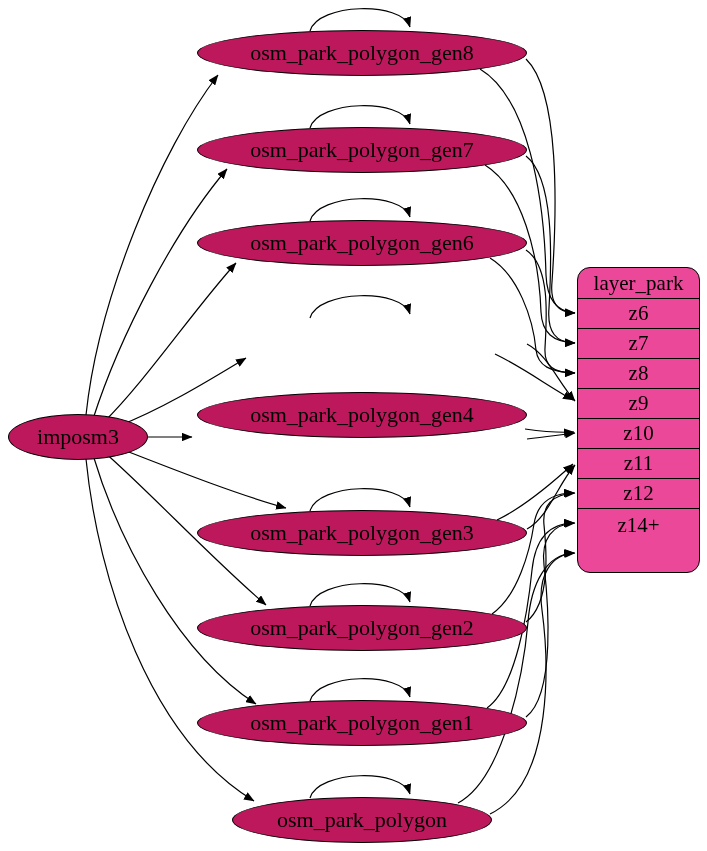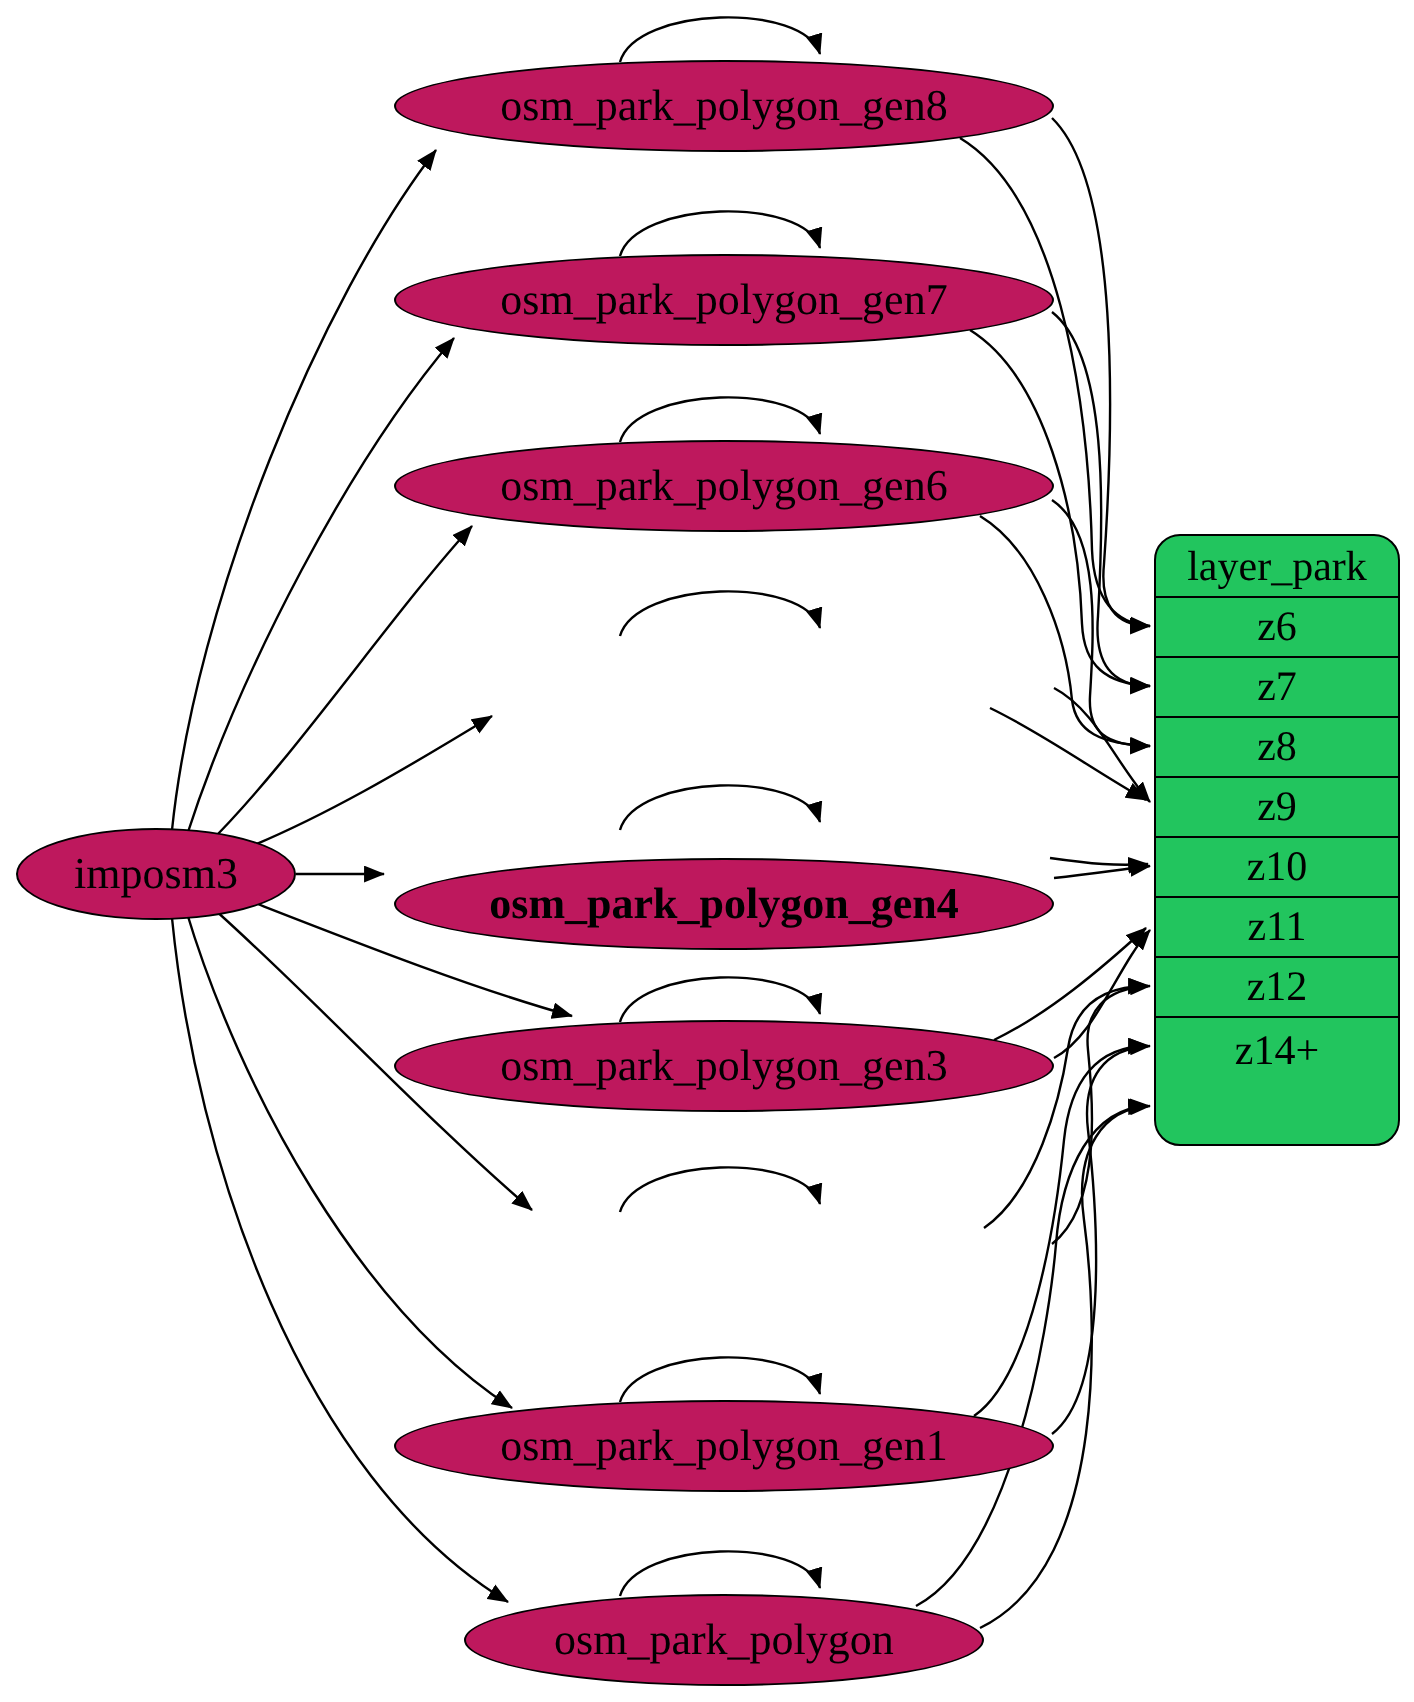--- a/index.html
+++ b/index.html
@@ -10,21 +10,21 @@
   .edges{position:absolute;left:0;top:0;z-index:1;}
   .edges path{fill:none;stroke:#000000;stroke-width:1.2px;}
   .node{
     position:absolute;z-index:2;box-sizing:border-box;
     background:#be185d;border:1.2px solid #000000;border-radius:50%;
     display:flex;align-items:center;justify-content:center;
     font-size:22px;color:#000000;white-space:nowrap;
   }
   .record{
     position:absolute;z-index:2;box-sizing:border-box;left:577px;top:267px;
-    width:123px;height:306px;background:#22c55e;border:1.4px solid #000000;
+    width:123px;height:306px;background:#ec4899;border:1.4px solid #000000;
     border-radius:13px;overflow:hidden;display:flex;flex-direction:column;
     font-size:21px;color:#000000;
   }
   .record .cell{
     box-sizing:border-box;height:30px;display:flex;align-items:center;justify-content:center;
   }
   .record .cell + .cell{border-top:1.3px solid #000000;}
   .record .cell:last-child{height:34px;}
 </style>
 </head>
@@ -89,28 +89,31 @@
 
   <div class="node" style="left:197px;top:127px;width:330px;height:46px;">
     <span>osm_park_polygon_gen7</span>
   </div>
 
   <div class="node" style="left:197px;top:220px;width:330px;height:46px;">
     <span>osm_park_polygon_gen6</span>
   </div>
 
 
-  <div class="node" style="left:197px;top:429px;width:330px;height:46px;font-weight:bold;">
+  <div class="node" style="left:197px;top:392px;width:330px;height:46px;">
     <span>osm_park_polygon_gen4</span>
   </div>
 
   <div class="node" style="left:197px;top:510px;width:330px;height:46px;">
     <span>osm_park_polygon_gen3</span>
   </div>
 
+  <div class="node" style="left:197px;top:605px;width:330px;height:46px;">
+    <span>osm_park_polygon_gen2</span>
+  </div>
 
   <div class="node" style="left:197px;top:700px;width:330px;height:46px;">
     <span>osm_park_polygon_gen1</span>
   </div>
 
   <div class="node" style="left:232px;top:797px;width:260px;height:46px;text-align:right;">
     <span>osm_park_polygon</span>
   </div>
 
   <div class="record">

